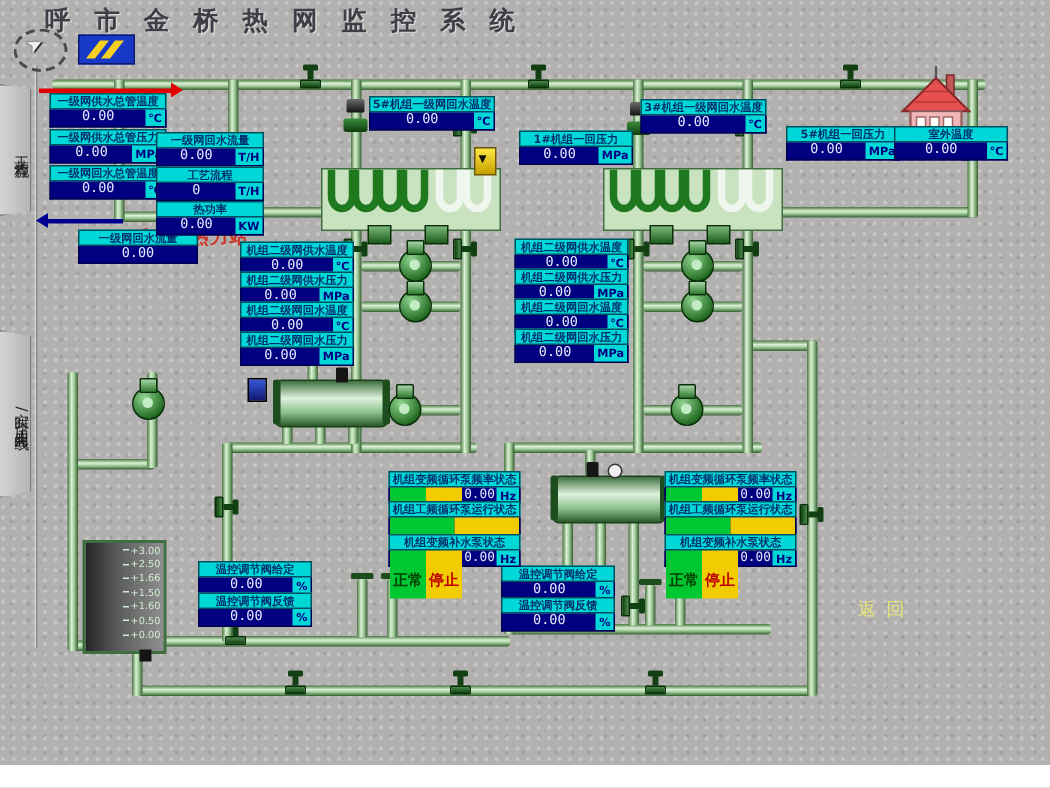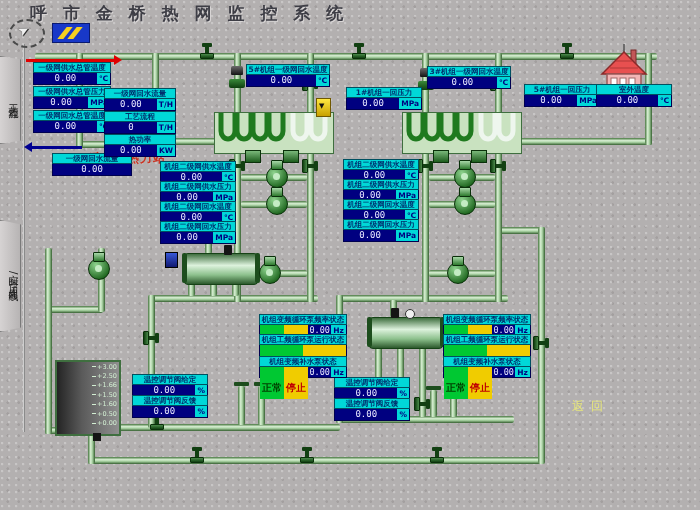--- a/index.html
+++ b/index.html
@@ -72,21 +72,21 @@
   
   .hx{position:absolute;width:118px;height:40px;background:#c9e2c0;border:1px solid #3f6f3f;z-index:3;}
   
   .tankh{position:absolute;width:74px;height:30px;border:1px solid #164216;border-radius:5px;z-index:3;
     background:linear-gradient(180deg,#3f6f3f,#ddf2dd 38%,#8cc08c 70%,#2c582c);}
   .tankh::before,.tankh::after{content:"";position:absolute;top:-1px;width:5px;height:30px;background:#1d4d1d;border-radius:2px;}
   .tankh::before{left:-2px;} .tankh::after{right:-2px;}
 
   
   .ltank{position:absolute;left:55px;top:360px;width:52px;height:72px;border:2px solid #3f6f3f;z-index:3;
-    background:linear-gradient(90deg,#242424,#5a5a5a 40%,#8f8f8f);padding-left:10px;}
+    background:linear-gradient(90deg,#242424,#5a5a5a 40%,#8f8f8f);}
   .trow{height:9.4px;display:flex;align-items:center;justify-content:flex-end;
     font-size:6.5px;color:#d2eed2;padding-right:2px;}
   .trow b{width:4px;height:1px;background:#d2eed2;margin-right:1px;font-weight:normal;}
 
   
   .gbox{position:absolute;z-index:6;}
   .glabel{background:#00d8d8;color:#00306e;font-size:7.5px;line-height:9px;font-weight:bold;
     text-align:center;border:1px solid #005060;white-space:nowrap;overflow:hidden;}
   .gvrow{display:flex;height:11px;background:#000080;border:1px solid #000050;border-top:none;align-items:stretch;}
   .gv{flex:1;color:#e8e8ff;font-size:9px;line-height:11px;text-align:center;

